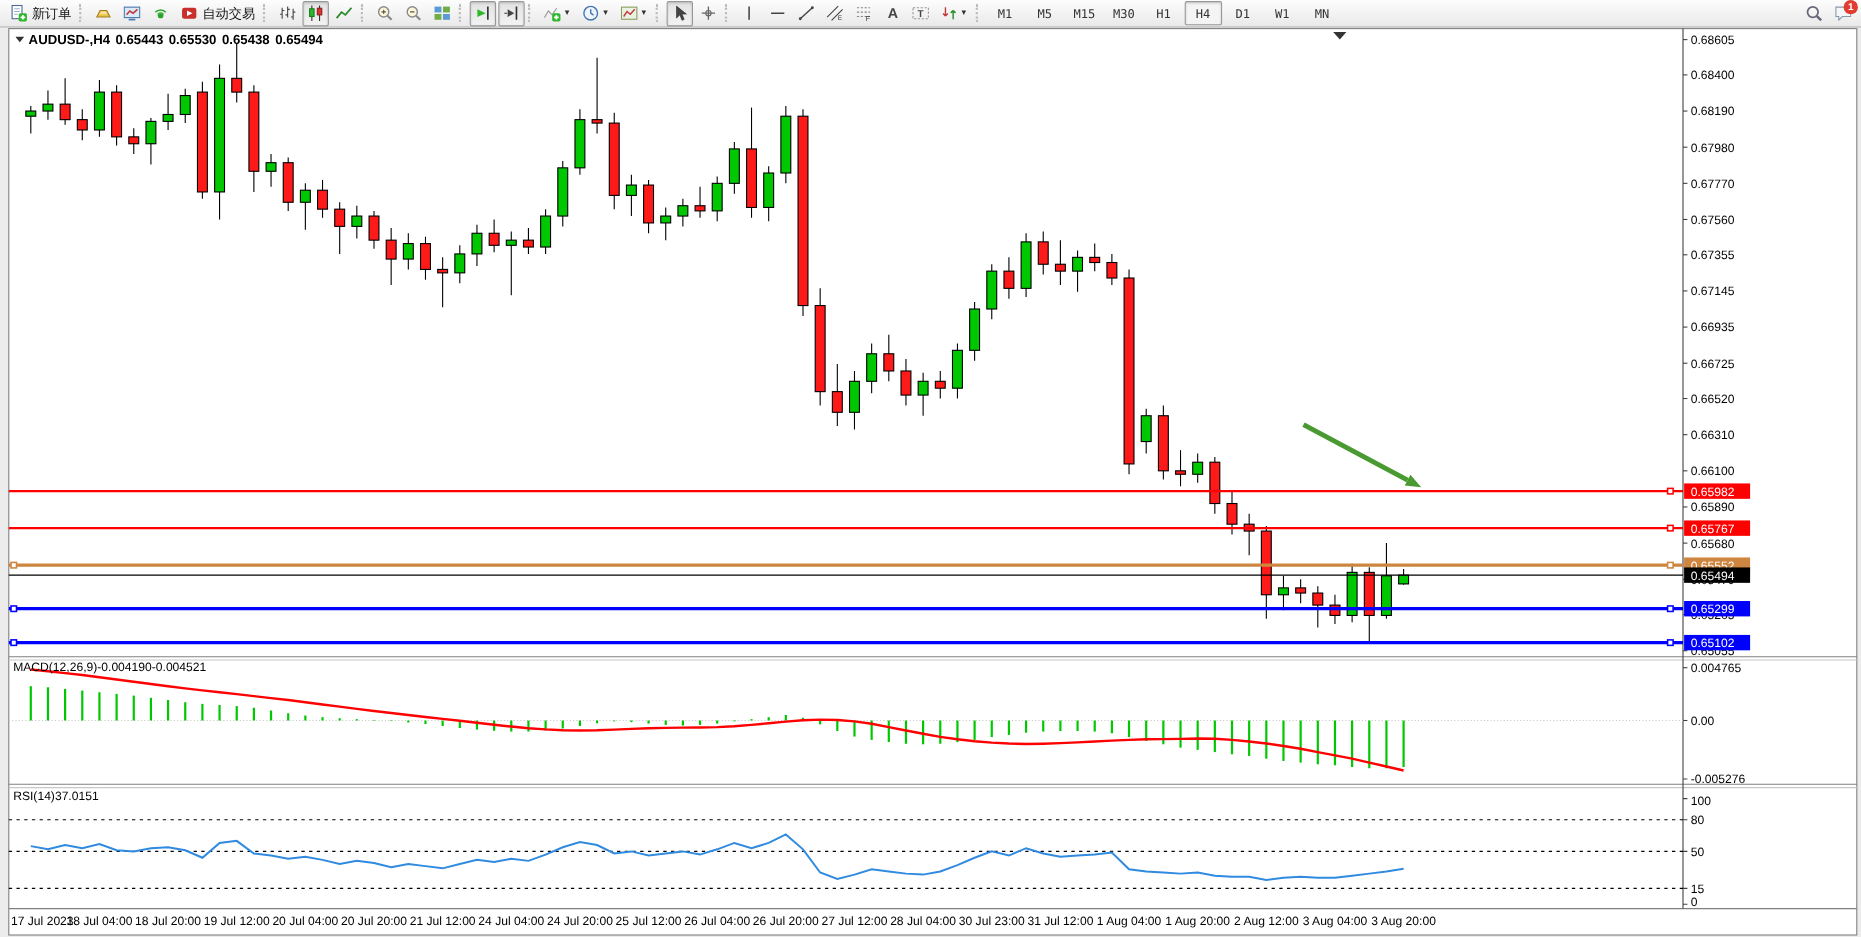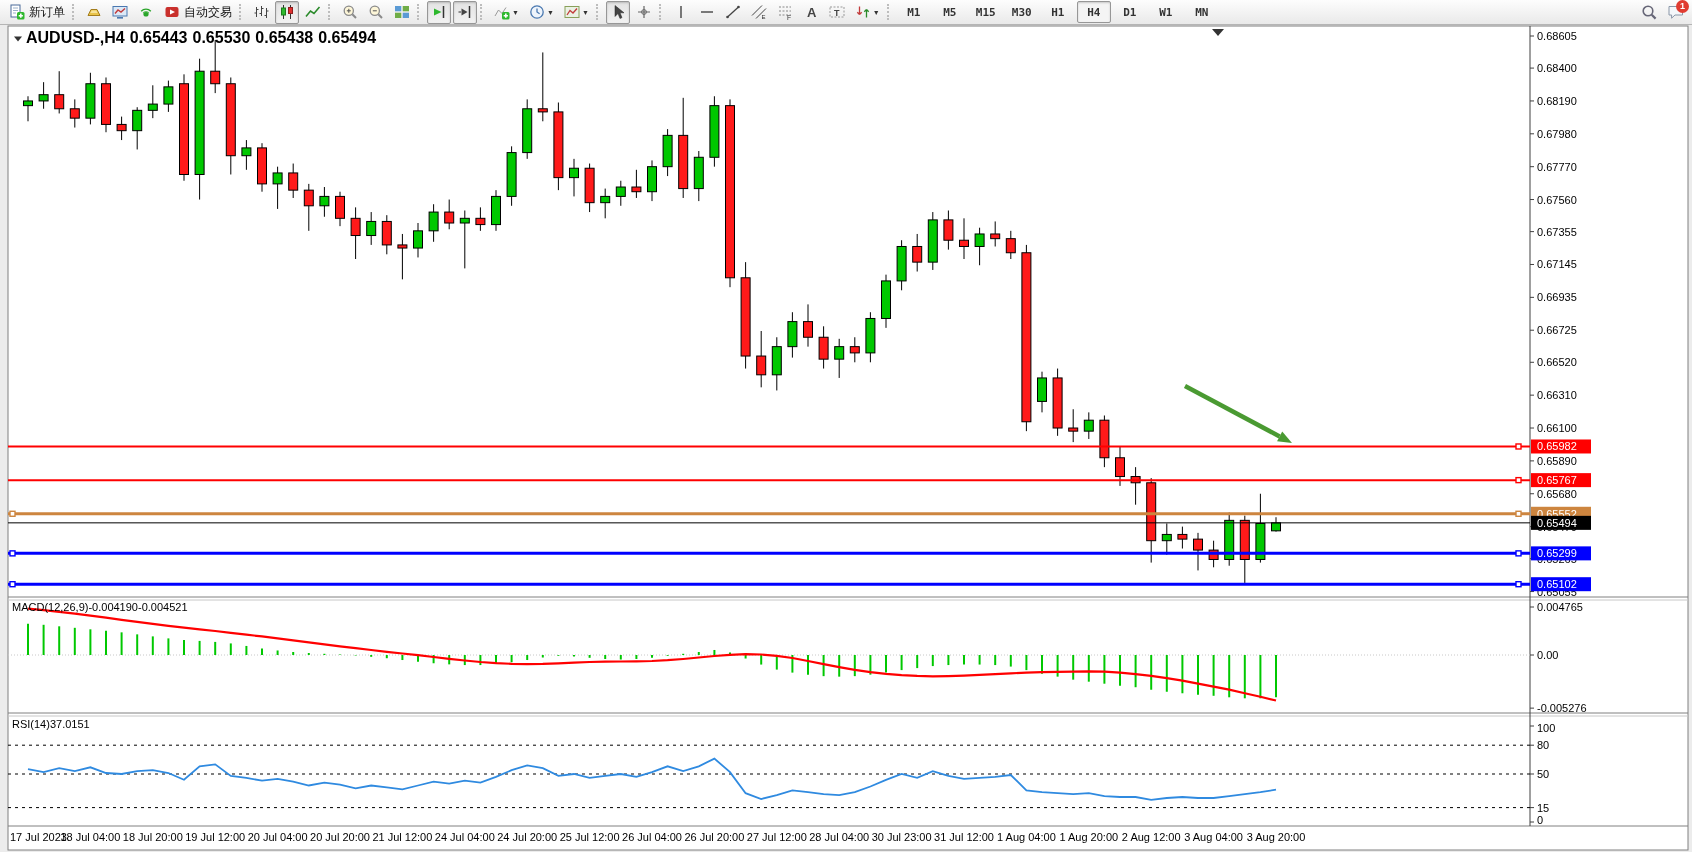--- a/index.html
+++ b/index.html
@@ -9,30 +9,30 @@
   #toolbar{position:absolute;top:0;left:0;width:1692px;height:25px;
     background:linear-gradient(#fdfdfd,#e9e9e9);border-bottom:1px solid #b5b5b5;
     display:flex;align-items:center;padding:0 4px;box-sizing:border-box;z-index:30;}
   .tb-btn{display:inline-flex;align-items:center;height:21px;padding:0 3px;margin:0 1px;
     border:1px solid transparent;border-radius:2px;cursor:default;}
   .tb-btn.pressed{border-color:#979797;background:linear-gradient(#e3e3e3,#f2f2f2);
     box-shadow:inset 0 1px 2px rgba(0,0,0,.18);}
   .tb-label{font-size:12px;color:#111;margin-left:4px;white-space:nowrap;}
   .tf-btn{display:inline-flex;align-items:center;justify-content:center;height:20px;min-width:24px;
     padding:0 4px;margin:0 1px;border:1px solid transparent;border-radius:2px;
-    font-size:11px;color:#333;font-family:"DejaVu Sans Mono","Liberation Mono",monospace;font-weight:bold;}
+    font-size:11px;color:#333;font-family:"DejaVu Sans Mono","Liberation Mono",monospace;}
   .tf-btn.pressed{border-color:#979797;background:#f4f4f4;box-shadow:inset 0 1px 2px rgba(0,0,0,.18);}
   .handle{width:3px;height:16px;border-left:2px dotted #bdbdbd;margin:0 4px 0 2px;flex:none;}
   .dd{font-size:7px;color:#333;margin-left:2px;}
   .tb-right{margin-left:auto;display:flex;align-items:center;}
   .badge{position:absolute;top:-4px;right:-6px;background:#e03c31;color:#fff;border-radius:8px;
     min-width:13px;height:13px;font-size:9px;line-height:13px;text-align:center;font-weight:bold;}
   .icon{display:inline-flex;width:16px;height:16px;align-items:center;justify-content:center;position:relative;}
   
-  #chart-title{position:absolute;left:14px;top:29px;font-size:16px;font-weight:bold;color:#000;z-index:10;}
+  #chart-title{position:absolute;left:14px;top:29px;font-size:12px;font-weight:bold;color:#000;z-index:10;}
   #chart-title span{margin-right:5px;}
   #macd-label,#rsi-label{position:absolute;left:12px;font-size:11px;color:#000;z-index:10;}
   #macd-label{top:601px;}
   #rsi-label{top:718px;}
   #macd-label span,#rsi-label span{margin-right:0;}
   svg text{font-family:"Liberation Sans","DejaVu Sans",sans-serif;}
 </style>
 </head>
 <body>
 

